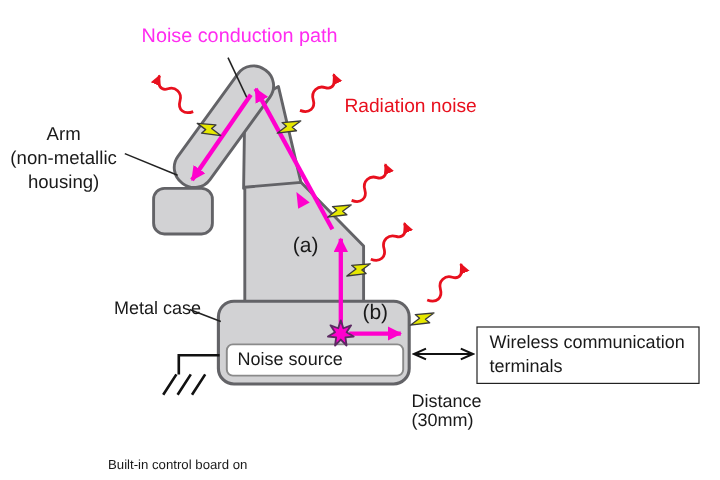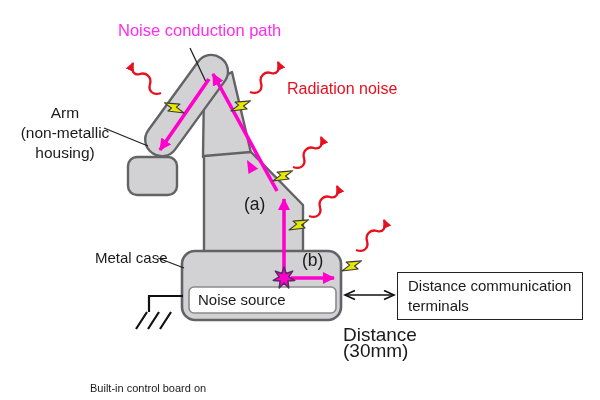--- a/index.html
+++ b/index.html
@@ -4,31 +4,31 @@
 <style>
   html,body{margin:0;padding:0;background:#ffffff;}
   #stage{
     position:relative;width:600px;height:400px;overflow:hidden;
     background:#ffffff;font-family:"Liberation Sans",sans-serif;color:#1a1a1a;
   }
   #stage svg{position:absolute;left:0;top:0;}
   .lbl{position:absolute;white-space:pre-line;line-height:1.2;}
   .lbl-magenta{color:var(--conduction-label);font-size:16.5px;}
   .lbl-red{color:var(--radiation);font-size:16px;}
-  .lbl-arm{left:2px;top:103px;width:102px;text-align:center;font-size:15.5px;line-height:20px;margin-left:12px;}
+  .lbl-arm{left:2px;top:103px;width:102px;text-align:center;font-size:15.5px;line-height:20px;}
   .lbl-metal{left:60px;top:249px;font-size:15px;margin-left:35px;}
   .lbl-a{left:244px;top:194px;font-size:17.5px;}
   .lbl-b{left:302px;top:250px;font-size:17.5px;}
   .lbl-noise-src{left:198px;top:291px;font-size:15px;}
   .wireless-box{
     position:absolute;left:397px;top:272px;width:174px;height:40px;
     border:1.6px solid #222;background:#fff;font-size:15px;line-height:19.5px;
     padding:3px 0 3px 10px;
   }
-  .lbl-distance{left:343px;top:327px;font-size:19px;line-height:15.5px;}
+  .lbl-distance{left:343px;top:327px;font-size:15px;line-height:15.5px;}
   .lbl-builtin{left:90px;top:338px;font-size:11px;line-height:20.5px;margin-top:40px;}
 </style>
 </head>
 <body>
 
 <div id="stage">
 
   <svg width="600" height="400" viewBox="0 0 600 400">
     <defs>
       <marker id="mag" markerUnits="userSpaceOnUse" markerWidth="14" markerHeight="12" refX="11" refY="6" orient="auto">
@@ -102,20 +102,20 @@
 housing)</div>
 
   <div class="lbl lbl-metal">Metal case</div>
 
   <div class="lbl lbl-a">(a)</div>
 
   <div class="lbl lbl-b">(b)</div>
 
   <div class="lbl lbl-noise-src">Noise source</div>
 
-  <div class="wireless-box">Distance communication terminals</div>
+  <div class="wireless-box">Wireless communication terminals</div>
 
   <div class="lbl lbl-distance">Distance
 (30mm)</div>
 
   <div class="lbl lbl-builtin">Built-in control board on
 the bottom of the robot</div>
 </div>
 
 </body></html>

